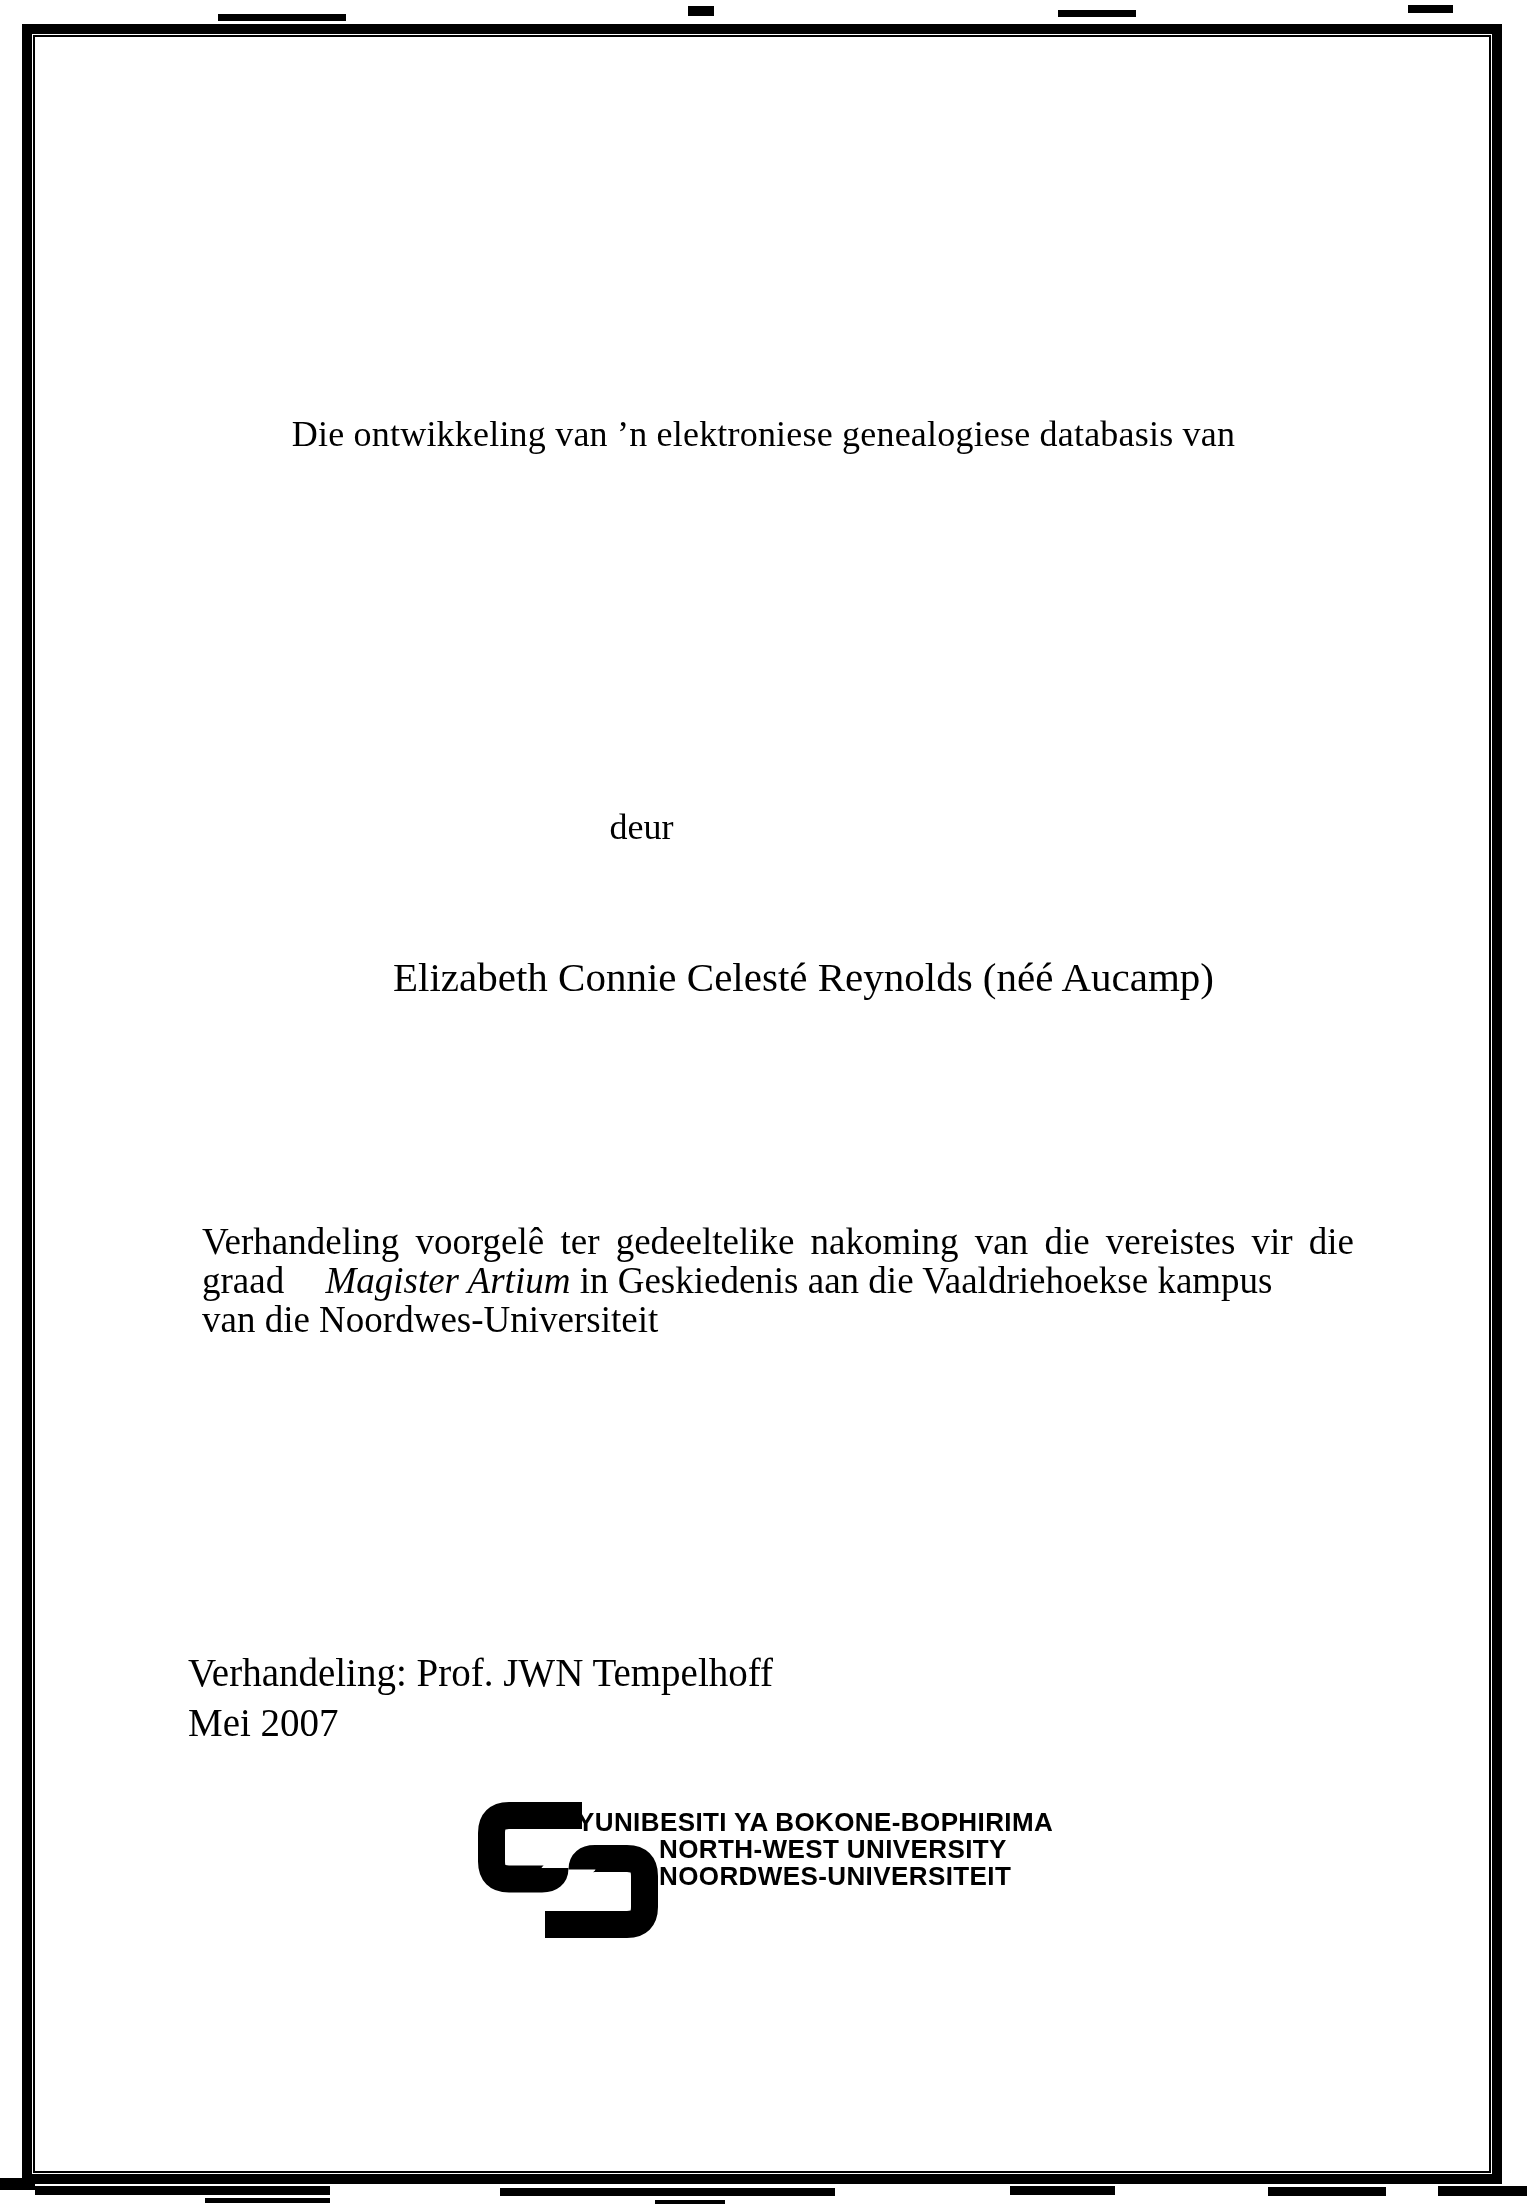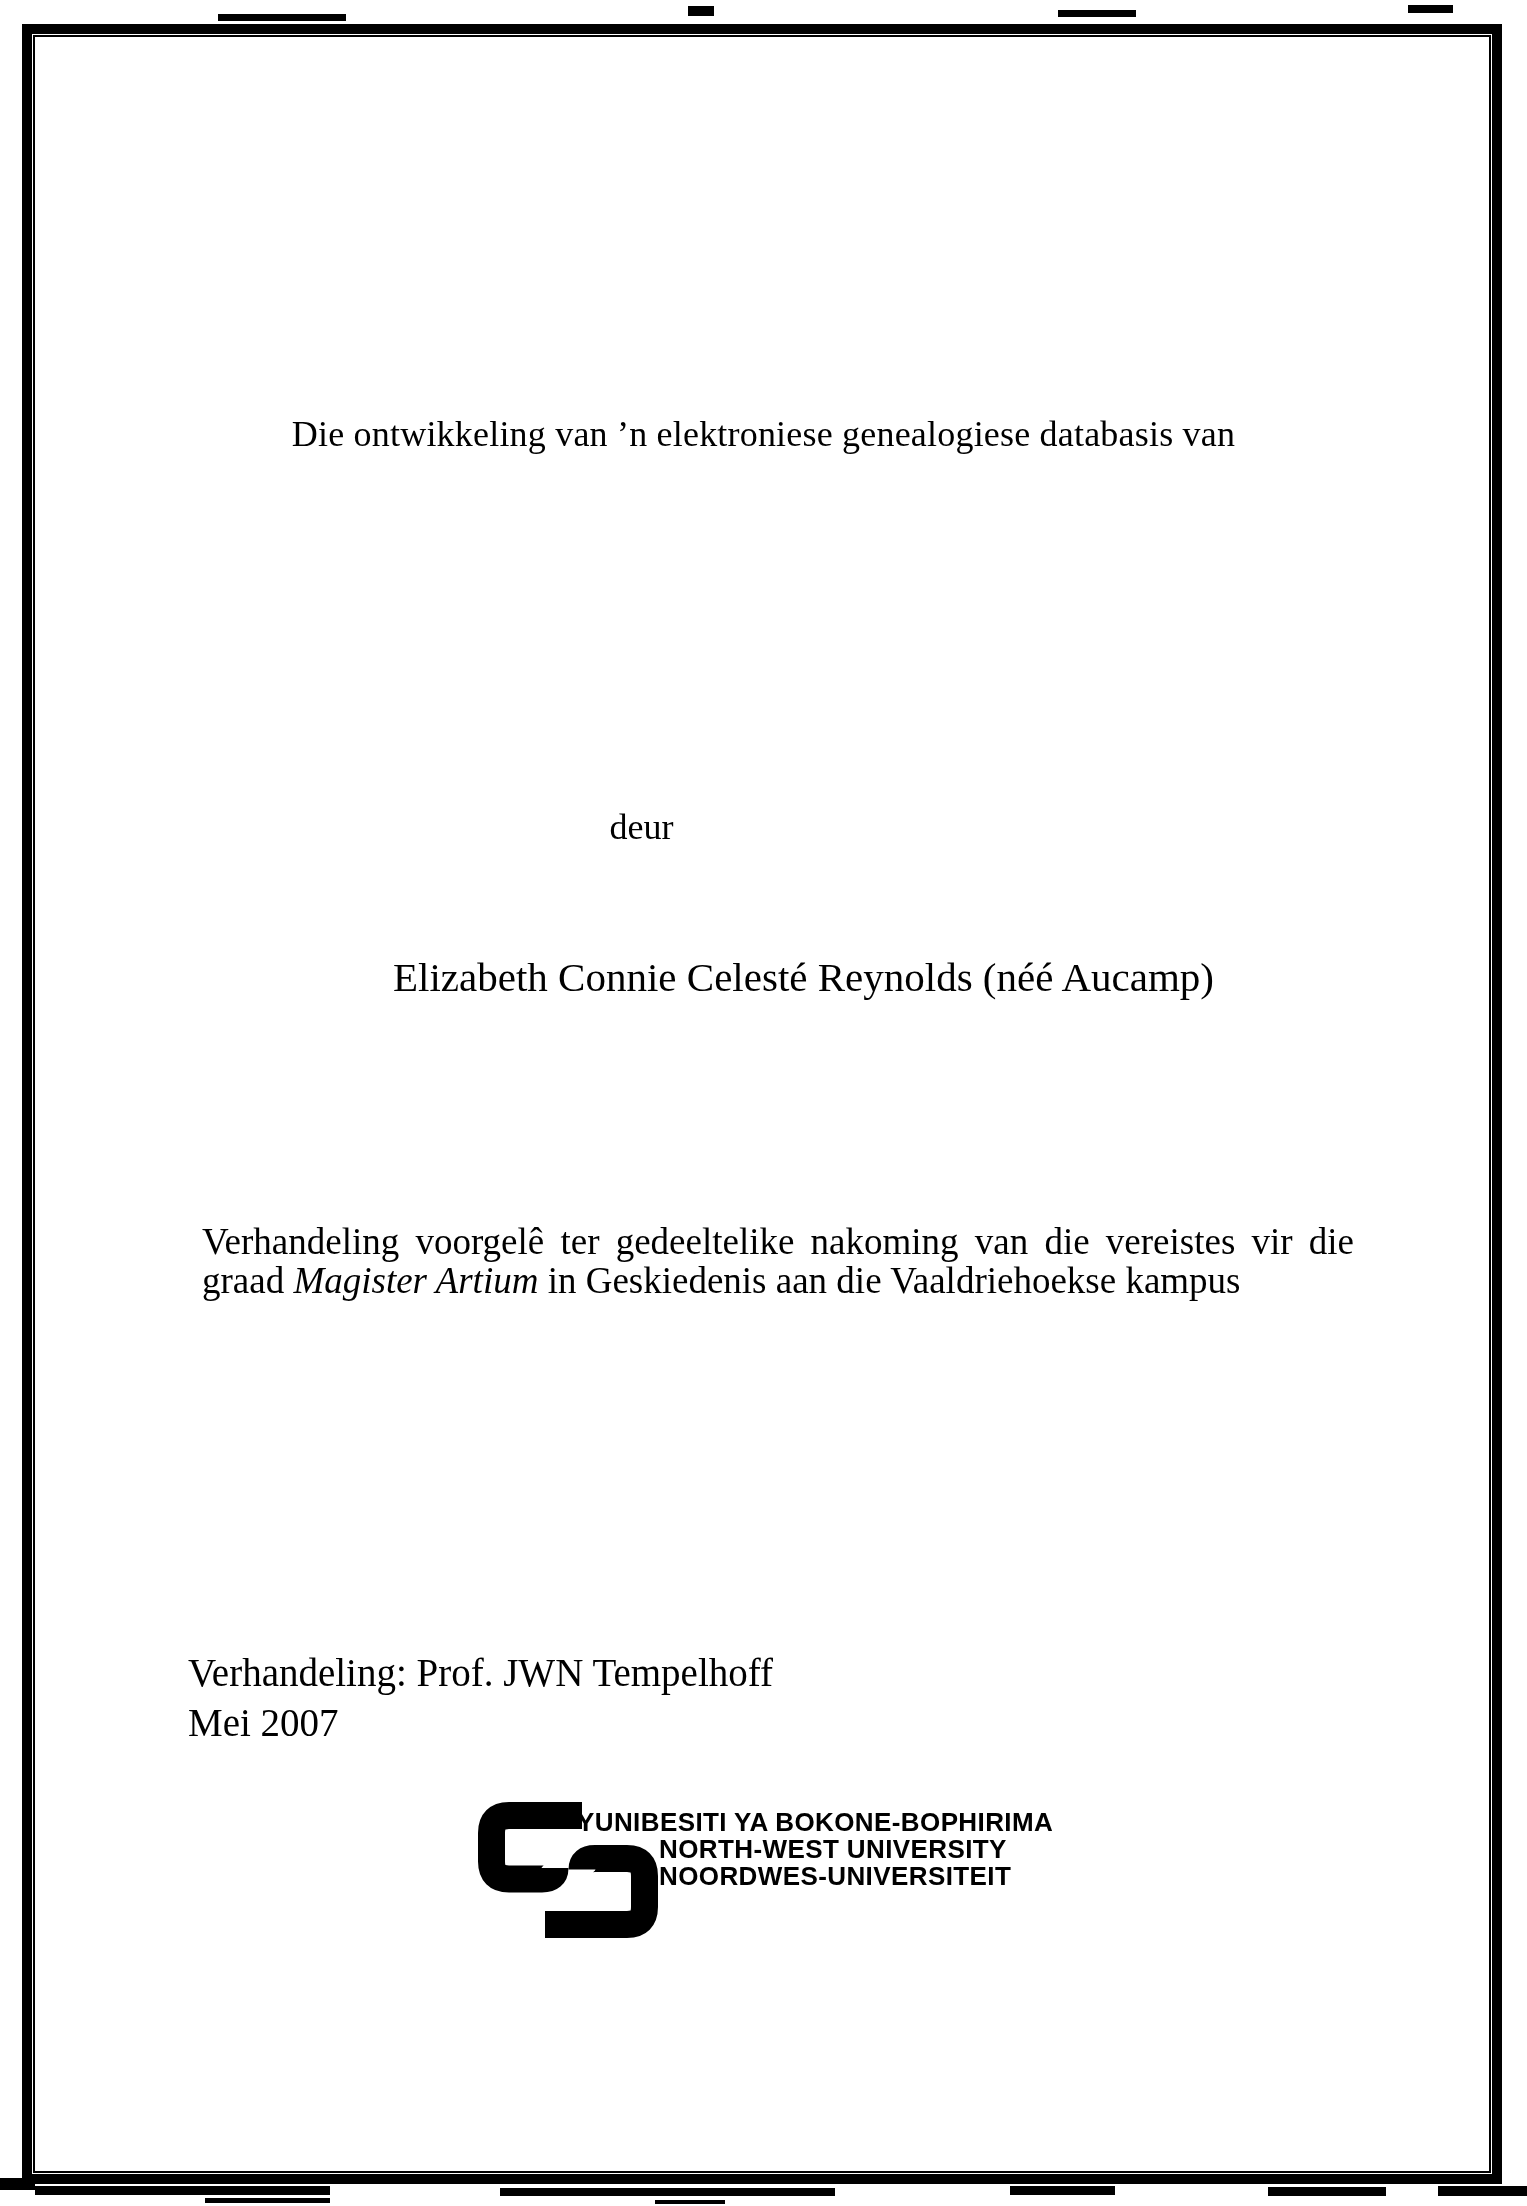--- a/index.html
+++ b/index.html
@@ -65,21 +65,21 @@
     left: 202px;
     top: 1222px;
     width: 1152px;
     font-size: 37px;
     line-height: 39px;
   }
   .declaration .just {
     text-align: justify;
     text-align-last: justify;
   }
-  .declaration em { font-style: italic; }
+  .declaration em { font-style: italic; margin-left: 32px; }
   .supervisor-block {
     left: 188px;
     top: 1648px;
     font-size: 39px;
     line-height: 50px;
   }
   .logo-mark {
     left: 478px;
     top: 1802px;
     width: 180px;
@@ -122,20 +122,21 @@
   <div>Die ontwikkeling van ’n elektroniese genealogiese databasis van</div>
 </div>
 
 <div class="abs byline">deur</div>
 
 <div class="abs author">Elizabeth Connie Celesté Reynolds (néé Aucamp)</div>
 
 <div class="abs declaration">
   <div class="just">Verhandeling voorgelê ter gedeeltelike nakoming van die vereistes vir die</div>
   <div><span>graad </span><em>Magister Artium</em><span> in Geskiedenis aan die Vaaldriehoekse kampus</span></div>
+  <div>van die Noordwes-Universiteit</div>
 </div>
 
 <div class="abs supervisor-block">
   <div>Verhandeling: Prof. JWN Tempelhoff</div>
   <div>Mei 2007</div>
 </div>
 
 <svg class="abs logo-mark" viewBox="0 0 180 136" xmlns="http://www.w3.org/2000/svg">
   <g fill="none" stroke="#000" stroke-width="27" stroke-linecap="butt">
     <path d="M 104,13.5 H 31 Q 13.5,13.5 13.5,31 V 59.5 Q 13.5,77 31,77 H 64 Q 77,77 77,66"></path>

